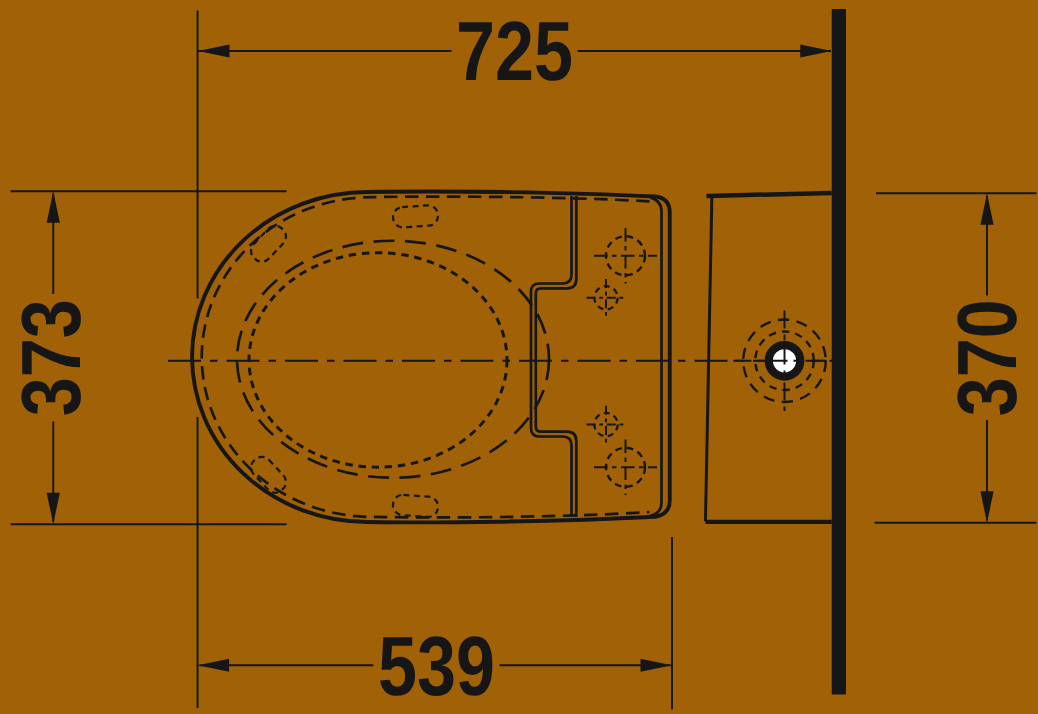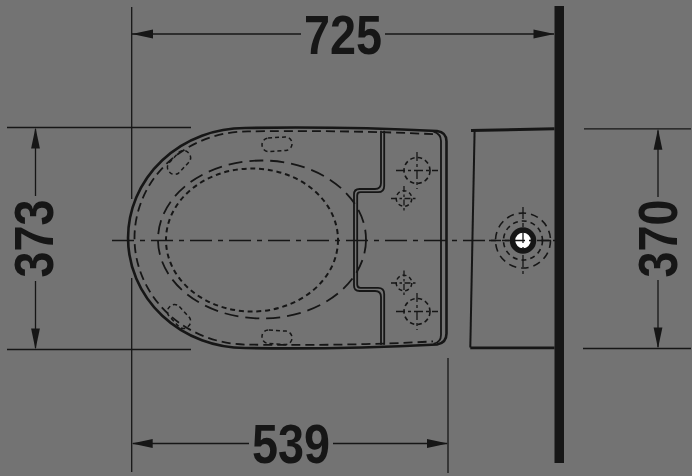--- a/index.html
+++ b/index.html
@@ -1,16 +1,16 @@
 <!DOCTYPE html>
 <html><head>
 <meta charset="utf-8">
 <style>
   html,body{margin:0;padding:0;background:#ffffff;}
-  #stage{position:relative;width:692px;height:476px;background:#737373;overflow:hidden;}
+  #stage{position:relative;width:692px;height:476px;background:#a16207;overflow:hidden;}
   svg{display:block;}
   .stroke{stroke:#161616;fill:none;stroke-linecap:butt;}
   .w-thin{stroke-width:1.3;}
   .w-med{stroke-width:1.8;}
   .w-out{stroke-width:2.6;}
   .arrow{fill:#161616;stroke:none;}
   .dim-text{font-family:"Liberation Sans","DejaVu Sans",sans-serif;font-weight:bold;font-size:56px;fill:#161616;}
 </style>
 </head>
 <body>

